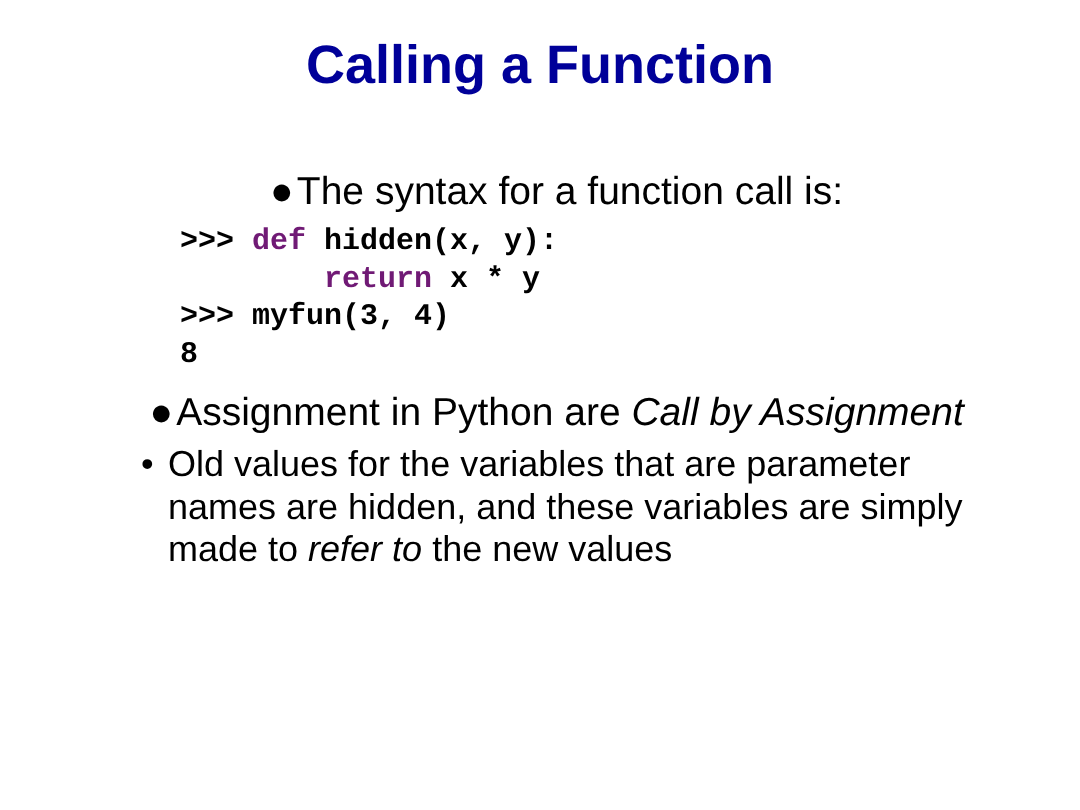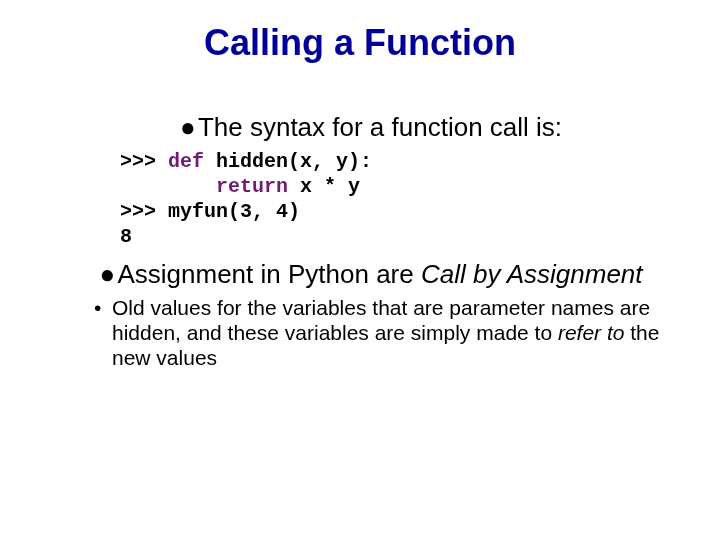--- a/index.html
+++ b/index.html
@@ -50,21 +50,21 @@
   .codeblock {
     font-family: "Courier New", Courier, monospace;
     font-size: 20px;
     font-weight: bold;
     line-height: 1.25;
     margin: 2px 0 10px 60px;
     white-space: pre;
   }
   .codeblock .kw { color: #701a75; }
   .bullet-l2 {
-    font-size: 21px;
+    font-size: 24px;
     line-height: 1.18;
     margin: 4px 0 2px 34px;
     text-indent: -18px;
     padding-left: 18px;
   }
   .sub-dot {
     display: inline-block;
     width: 18px;
     text-indent: 0;
   }

